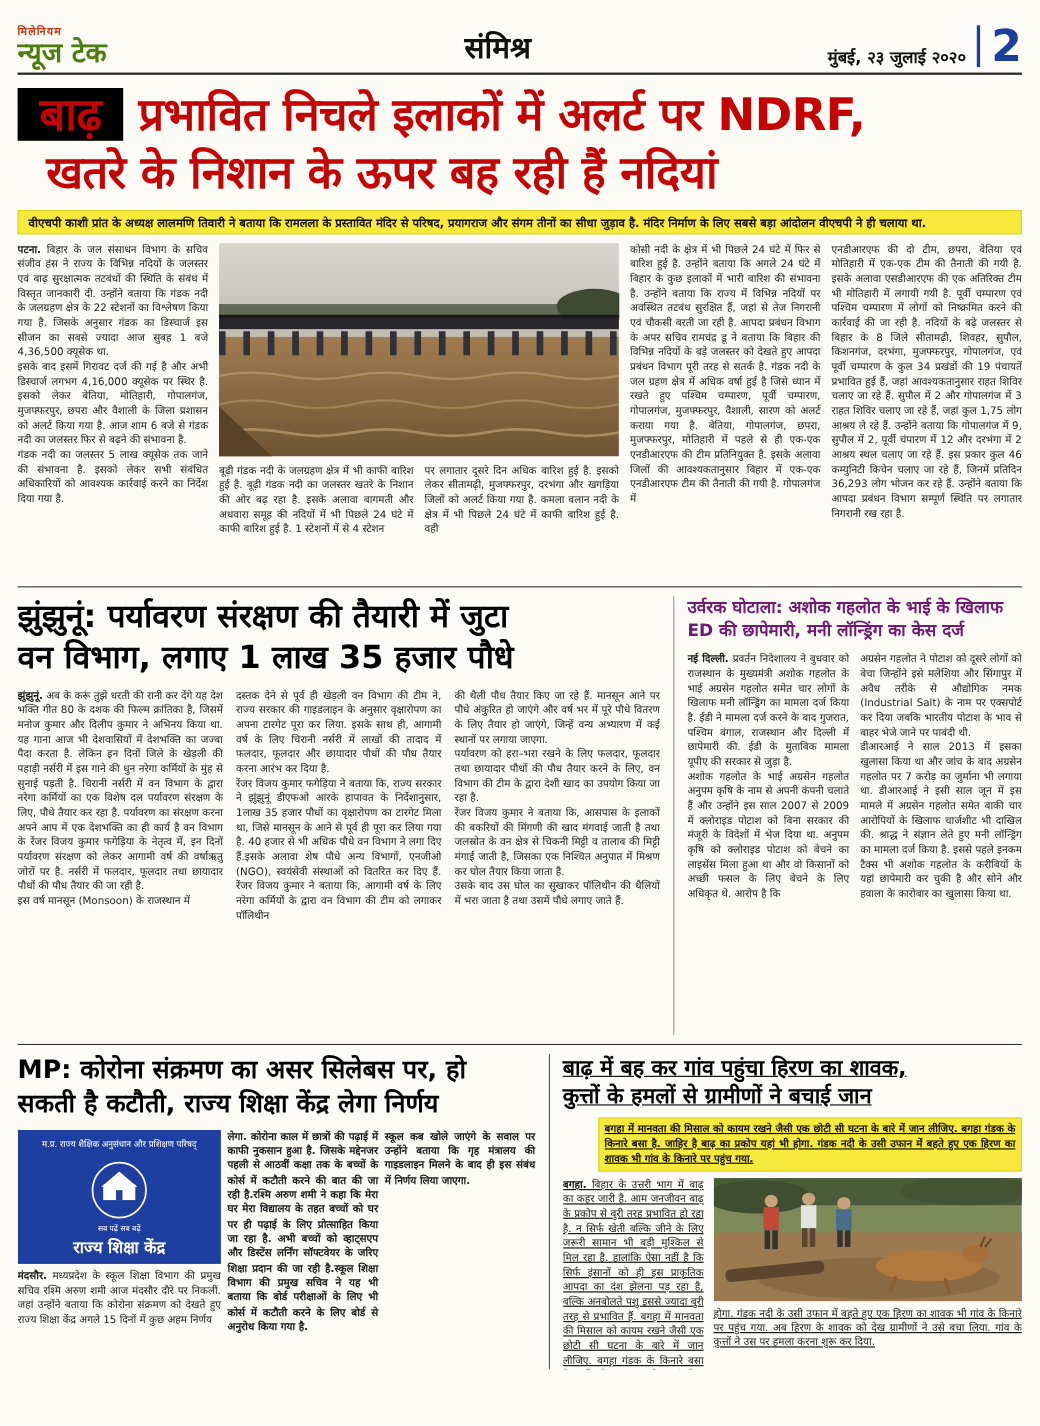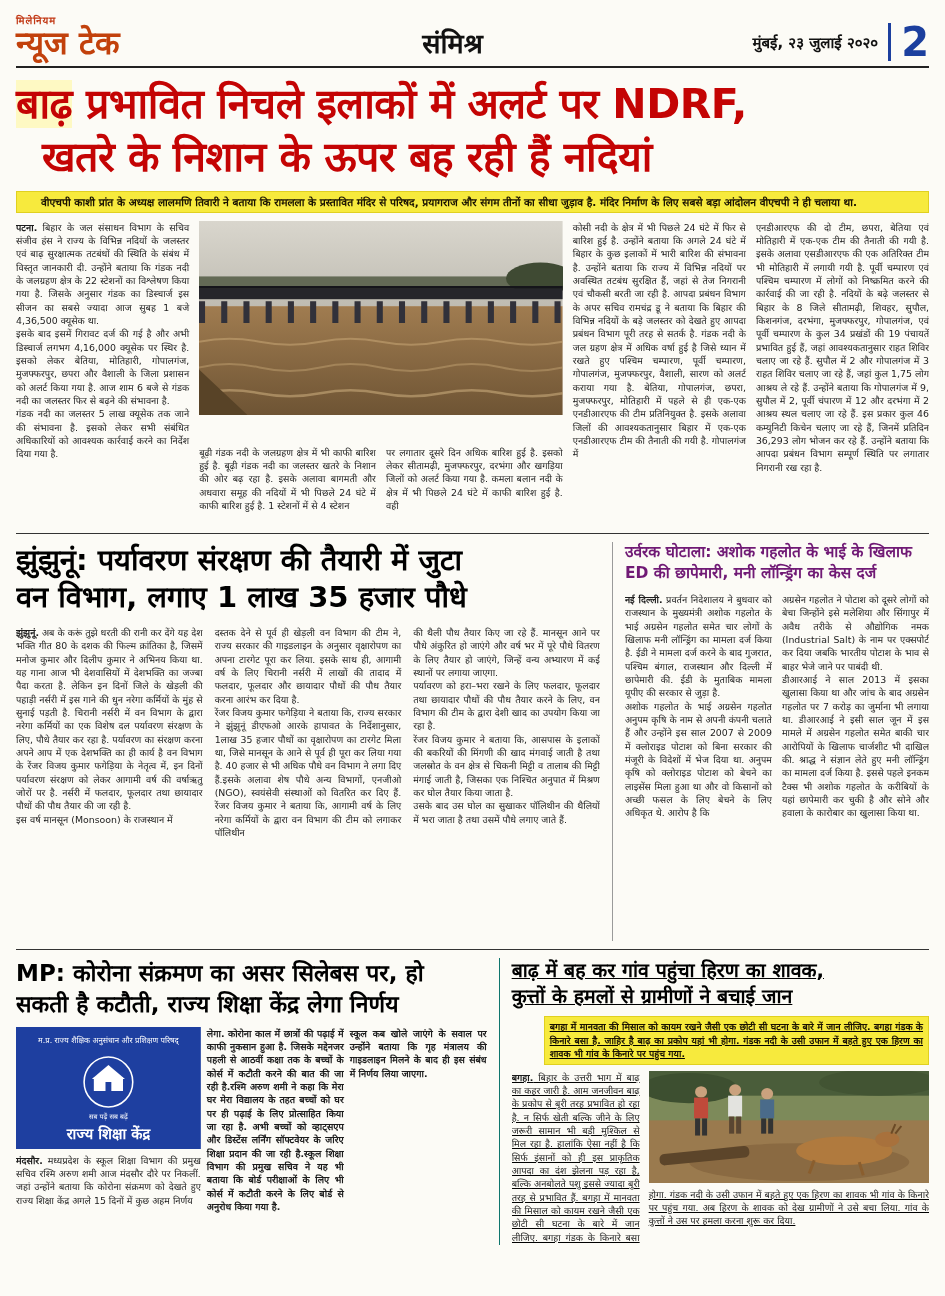--- a/index.html
+++ b/index.html
@@ -5,41 +5,41 @@
   * { box-sizing: border-box; margin: 0; padding: 0; }
   body { background: #ffffff; font-family: "DejaVu Sans", sans-serif; }
   .page {
     position: relative; width: 945px; height: 1296px; margin: 0 auto;
     background: #fcfbf6; padding: 12px 16px; overflow: hidden;
   }
   
   .masthead { display: flex; align-items: flex-end; border-bottom: 2px solid #222; padding-bottom: 5px; height: 56px; }
   .brand { width: 220px; }
   .brand-top { color: #c23a17; font-size: 10px; font-weight: 700; letter-spacing: 1px; }
-  .brand-name { color: #c2410c; font-size: 32px; font-weight: 800; line-height: 1.05; }
+  .brand-name { color: #4d7c0f; font-size: 25px; font-weight: 800; line-height: 1.05; }
   .center-title { flex: 1; text-align: center; font-size: 27px; font-weight: 800; color: #111; margin-top: 12px; }
-  .mast-right { width: 260px; display: flex; align-items: center; justify-content: flex-end; gap: 10px; }
+  .mast-right { width: 260px; display: flex; align-items: flex-end; justify-content: flex-end; gap: 10px; }
   .dateline { font-size: 15px; font-weight: 700; color: #111; }
   .pageno { color: #1c3f9e; font-size: 40px; font-weight: 800; border-left: 3px solid #1c3f9e; padding-left: 10px; line-height: 0.95; }
   
   .lead-headline { margin: 10px 0 6px 0; color: #c40404; font-weight: 800; font-size: 41px; line-height: 1.3; letter-spacing: -0.5px; }
   .lead-headline .hl-line { display: block; }
   .lead-headline .line2 { padding-left: 26px; }
-  .hl-highlight { background: #fef9c3; padding: 0 0; }
-  .ticker { background: #f7ea3d; border: 1px solid #e0d020; color: #191200; font-size: 10.5px; font-weight: 700; padding: 3px 24px; margin: 6px 0 2px 0; }
+  .hl-highlight { background: #000000; padding: 0 20px; }
+  .ticker { background: #f7ea3d; border: 1px solid #e0d020; color: #191200; font-size: 10.5px; font-weight: 700; padding: 3px 9px; margin: 6px 0 2px 0; }
   
   .body-text { font-size: 9.4px; line-height: 1.42; text-align: justify; color: #1c1c1c; white-space: pre-line; }
   .lead-in { font-weight: 800; }
   
   .lead-article { display: flex; gap: 10px; margin-top: 8px; height: 304px; overflow: hidden; }
   .lead-article .col { flex: 1 1 0; min-width: 0; }
   .lead-article .mid { flex: 2.1 1 0; display: flex; flex-direction: column; gap: 7px; min-width: 0; }
   .photo svg { width: 100%; height: 194px; display: block; }
   .mid-cols { display: flex; gap: 10px; flex: 1; overflow: hidden; }
-  .mid-cols .col { flex: 1 1 0; min-width: 0; margin-top: 24px; }
+  .mid-cols .col { flex: 1 1 0; min-width: 0; }
   
   .row2 { display: flex; gap: 12px; margin-top: 8px; border-top: 1.5px solid #333; padding-top: 8px; height: 408px; overflow: hidden; }
   .jhun { flex: 1.92 1 0; min-width: 0; }
   .jhun h2 { font-size: 29px; font-weight: 800; line-height: 1.3; color: #000; margin-bottom: 9px; }
   .jhun-cols { display: flex; gap: 12px; overflow: hidden; }
   .jhun-cols .col { flex: 1 1 0; min-width: 0; }
   .urv { flex: 1 1 0; min-width: 0; border-left: 1px solid #9a9a9a; padding-left: 12px; }
   .urv h3 { font-size: 15.5px; font-weight: 800; line-height: 1.4; color: #701a75; margin-bottom: 8px; }
   .urv-cols { display: flex; gap: 10px; overflow: hidden; }
   .urv-cols .col { flex: 1 1 0; min-width: 0; }

